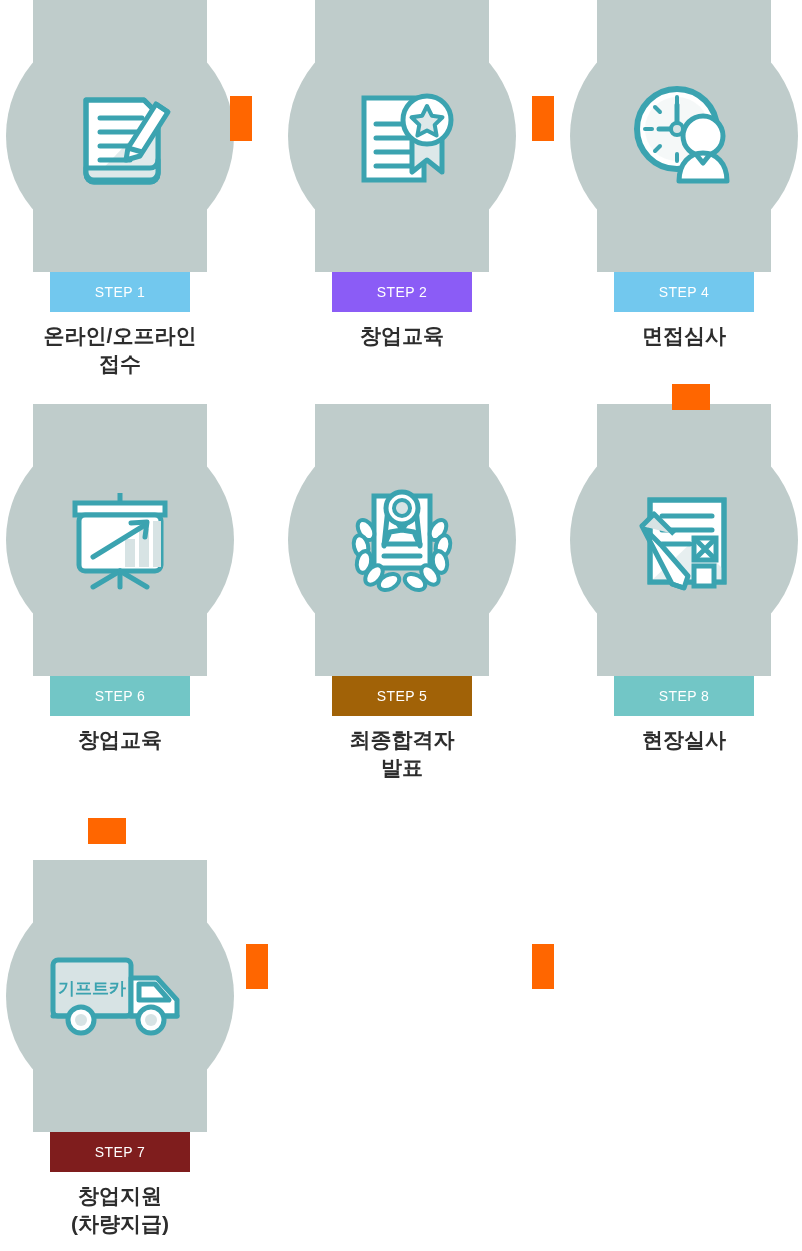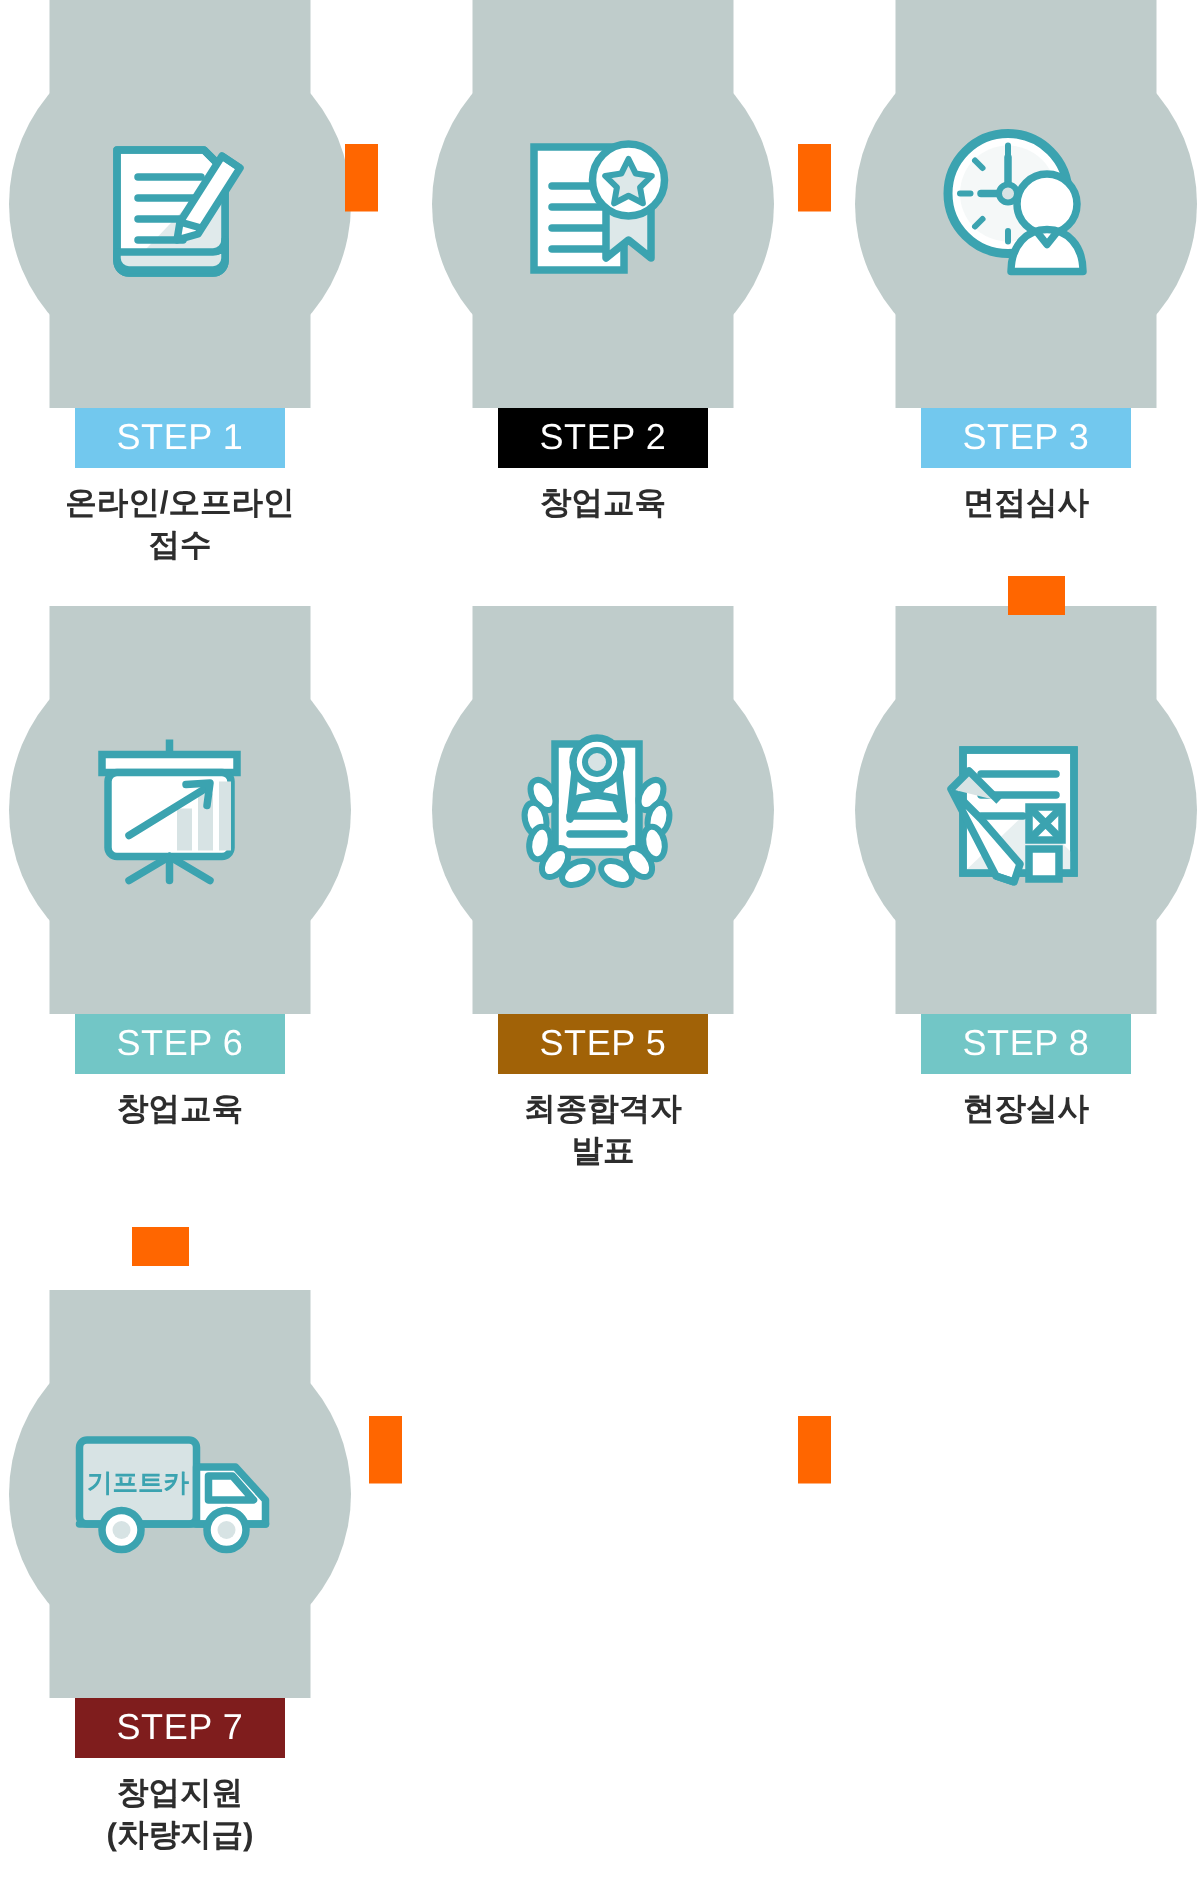--- a/index.html
+++ b/index.html
@@ -58,36 +58,36 @@
     top:0;
     width:174px;
     height:272px;
     background:#bfcccb;
   }
 
   .icon-wrap{
     position:relative;
     z-index:3;
     width:120px;height:120px;
-    display:flex;align-items:center;justify-content:flex-start;
+    display:flex;align-items:center;justify-content:center;
   }
   .icon-wrap svg{display:block;}
 
   
   .step-pill{
     position:absolute;
     left:50%;
     transform:translateX(-50%);
     top:272px;
     width:140px;
     height:40px;
     line-height:40px;
     text-align:center;
     color:#ffffff;
-    font-size:24px;
+    font-size:14px;
     letter-spacing:.4px;
     font-weight:400;
   }
 
   
   .step-caption{
     position:absolute;
     left:50%;
     transform:translateX(-50%);
     top:322px;
@@ -166,21 +166,21 @@
               <line x1="26" y1="54" x2="62" y2="54"></line>
               <line x1="26" y1="68" x2="62" y2="68"></line>
               <line x1="26" y1="82" x2="62" y2="82"></line>
             </g>
             <path d="M62 46 h30 v42 l-15 -12 l-15 12 z" fill="#dde8e9" stroke="#3ba3b0" stroke-width="5" stroke-linejoin="round"></path>
             <circle cx="77" cy="36" r="24" fill="#ffffff" stroke="#3ba3b0" stroke-width="5"></circle>
             <path d="M77 22 l4.8 9.7 l10.7 1.6 l-7.8 7.6 l1.9 10.6 l-9.6 -5 l-9.6 5 l1.9 -10.6 l-7.8 -7.6 l10.7 -1.6 z" fill="#dde8e9" stroke="#3ba3b0" stroke-width="4" stroke-linejoin="round"></path>
           </svg>
         </div>
       </div>
-      <div class="step-pill" style="background:#000000">STEP 2</div>
+      <div class="step-pill" style="background:#8b5cf6">STEP 2</div>
       <div class="step-caption">창업교육</div>
     </div>
 
     <div class="arrow" style="left:532px;top:96px;"></div>
 
     <div class="step col-2">
       <div class="badge">
         <div class="badge-circle"></div>
         <div class="badge-body"></div>
         <div class="icon-wrap">
@@ -200,21 +200,21 @@
               <line x1="48" y1="48" x2="48" y2="24"></line>
               <line x1="48" y1="48" x2="30" y2="48"></line>
             </g>
             <circle cx="48" cy="48" r="6" fill="#d7e3e4" stroke="#3ba3b0" stroke-width="4"></circle>
             <circle cx="74" cy="55" r="20" fill="#ffffff" stroke="#3ba3b0" stroke-width="5"></circle>
             <path d="M50 100 c0 -18 11 -28 24 -28 c13 0 24 10 24 28 z" fill="#ffffff" stroke="#3ba3b0" stroke-width="5" stroke-linejoin="round"></path>
             <path d="M66 72 l8 10 l8 -10" fill="none" stroke="#3ba3b0" stroke-width="5" stroke-linejoin="round"></path>
           </svg>
         </div>
       </div>
-      <div class="step-pill" style="background:#72c8ee">STEP 3</div>
+      <div class="step-pill" style="background:#72c8ee">STEP 4</div>
       <div class="step-caption">면접심사</div>
     </div>
   </div>
 
   <div class="arrow arrow-down" style="left:672px;top:384px;"></div>
 
   <div class="row row-2">
 
     <div class="step col-0">
       <div class="badge">

